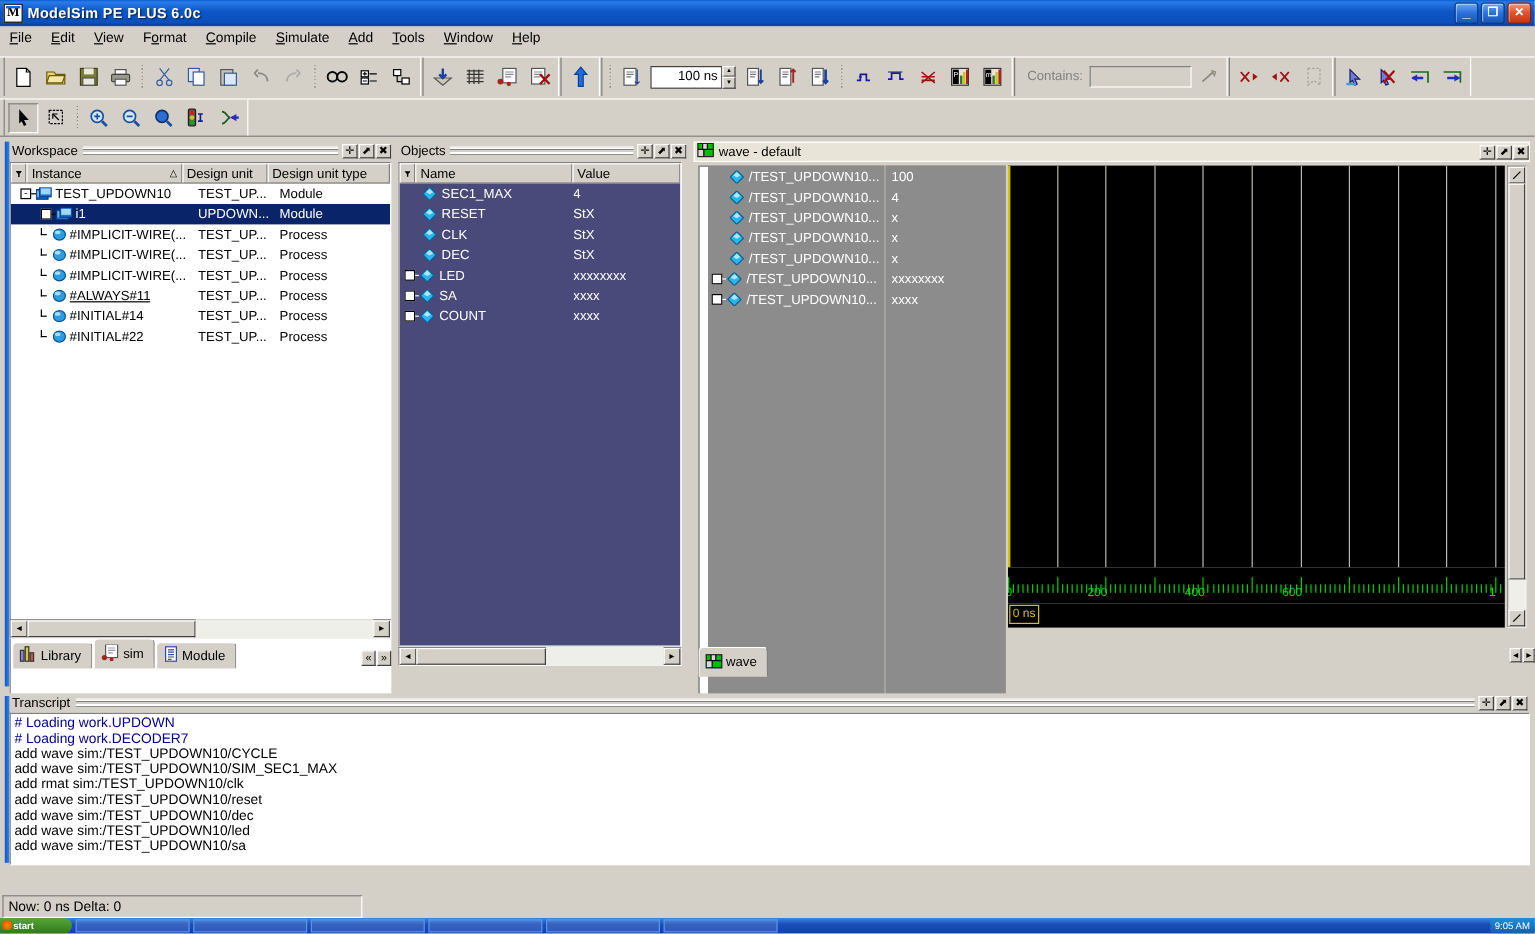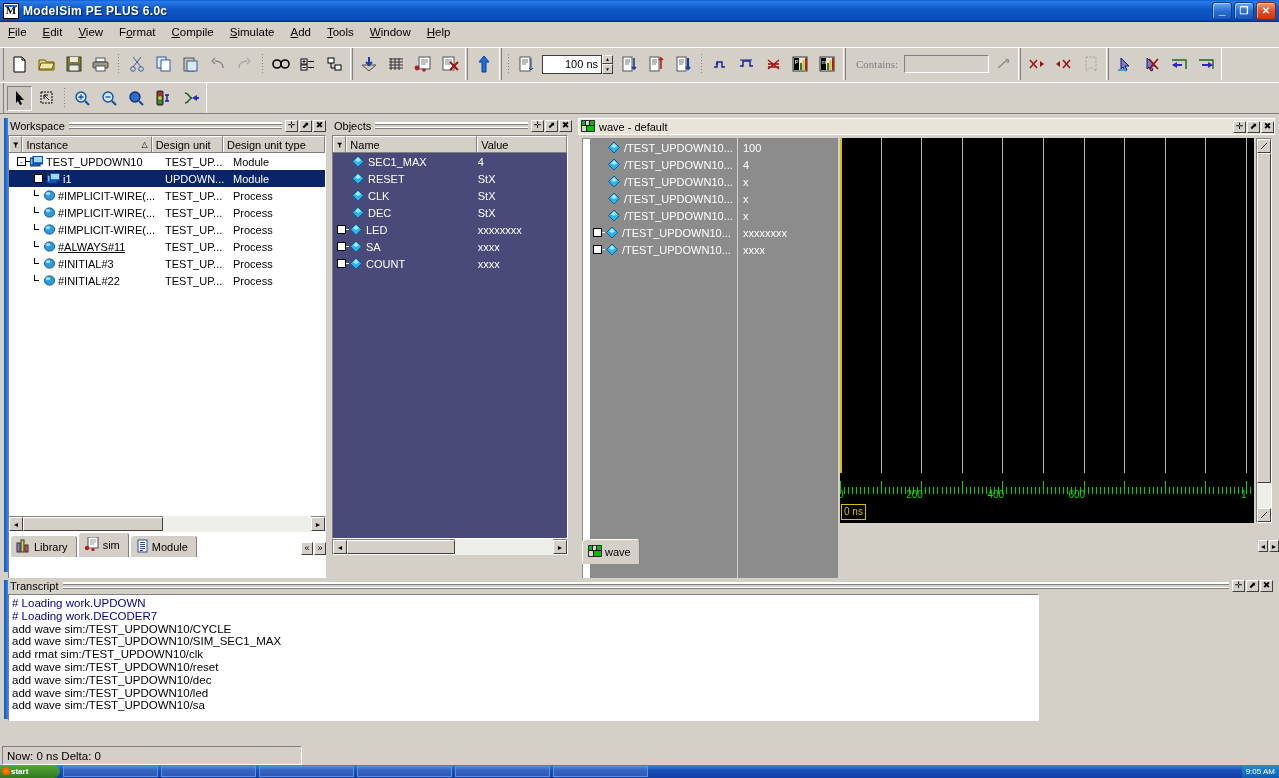--- a/index.html
+++ b/index.html
@@ -84,21 +84,21 @@
   .timefield {
     width:60px; height:19px; background:#fff; border:1px solid #404040;
     font-size:11px; text-align:right; padding-right:3px; line-height:17px;
     margin-left:2px;
   }
   .spinner { width:11px; height:19px; display:flex; flex-direction:column; margin-right:3px;}
   .spinner div { flex:1; background:#d4d0c8; border:1px solid #fff;
                  border-right-color:#404040; border-bottom-color:#404040;
                  display:flex;align-items:center;justify-content:center; font-size:5px;}
   .containsbox { display:flex; align-items:center; height:100%; padding-left:8px; }
-  .containslabel { color:#808080; font-size:11px; margin-right:6px;font-family:Liberation Serif, serif; }
+  .containslabel { color:#808080; font-size:11px; margin-right:6px; }
   .containsinput { width:85px; height:18px; background:#d4d0c8;
                    border:1px solid #808080; border-right-color:#fff; border-bottom-color:#fff; }
 
   
   .panel { position:absolute; background:#d4d0c8; }
   .panel-title {
     height:15px; display:flex; align-items:center;
     background:#d4d0c8; font-size:11px; padding-left:2px;
     position:relative; overflow:hidden;
   }
@@ -676,21 +676,21 @@
             <div class="tcell" style="width: 156px; display: flex; align-items: center;">
               <span style="display:inline-block;width:25px"></span>
               <span style="display:inline-block;width:5px;height:9px;border-left:1px solid #000;border-bottom:1px solid #000;margin-right:1px;position:relative;top:-4px;"></span>
               <span style="display:inline-block;width:4px"></span>
               <span style="display:inline-flex;align-items:center;margin-right:3px;">
                 <svg width="11" height="11" viewBox="0 0 11 11">
                   <ellipse cx="5.5" cy="5.5" rx="5" ry="4.6" fill="#2a9ee0" stroke="#0b4f8f"></ellipse>
                   <ellipse cx="4" cy="3.6" rx="2.4" ry="1.6" fill="#b8e8ff" opacity=".85"></ellipse>
                 </svg>
               </span>
-              <span style="white-space:nowrap;overflow:hidden;">#INITIAL#3</span>
+              <span style="white-space:nowrap;overflow:hidden;">#INITIAL#14</span>
             </div>
             <div class="tcell" style="width: 66px;">TEST_UP...</div>
             <div class="tcell" style="width: 95px; padding-left: 2px;">Process</div>
           </div>
           <div class="trow">
             <div class="tcell" style="width: 156px; display: flex; align-items: center;">
               <span style="display:inline-block;width:25px"></span>
               <span style="display:inline-block;width:5px;height:9px;border-left:1px solid #000;border-bottom:1px solid #000;margin-right:1px;position:relative;top:-4px;"></span>
               <span style="display:inline-block;width:4px"></span>
               <span style="display:inline-flex;align-items:center;margin-right:3px;">
@@ -1209,21 +1209,21 @@
     <div style="position:absolute;left:0;top:2px;bottom:24px;width:4px;background:linear-gradient(90deg,#0b57c6,#3a85e8);"></div>
     <div class="panel-title" style="margin-left:4px; width:1265px;">
       <span class="ptxt">Transcript</span>
       <span class="grip"></span>
       <span class="pbtns">
         <span class="pbtn">✛</span>
         <span class="pbtn">⬈</span>
         <span class="pbtn">✖</span>
       </span>
     </div>
-    <div class="sunken transcript-body" style="position:absolute; left:4px; top:16px; width:1031px; height:127px;" id="transcript-body">
+    <div class="sunken transcript-body" style="position:absolute; left:4px; top:16px; width:1267px; height:127px;" id="transcript-body">
         <div class="tl blue"># Loading work.UPDOWN</div>
         <div class="tl blue"># Loading work.DECODER7</div>
         <div class="tl">add wave sim:/TEST_UPDOWN10/CYCLE</div>
         <div class="tl">add wave sim:/TEST_UPDOWN10/SIM_SEC1_MAX</div>
         <div class="tl">add rmat sim:/TEST_UPDOWN10/clk</div>
         <div class="tl">add wave sim:/TEST_UPDOWN10/reset</div>
         <div class="tl">add wave sim:/TEST_UPDOWN10/dec</div>
         <div class="tl">add wave sim:/TEST_UPDOWN10/led</div>
         <div class="tl">add wave sim:/TEST_UPDOWN10/sa</div>
         <div class="tl">&nbsp;</div>

